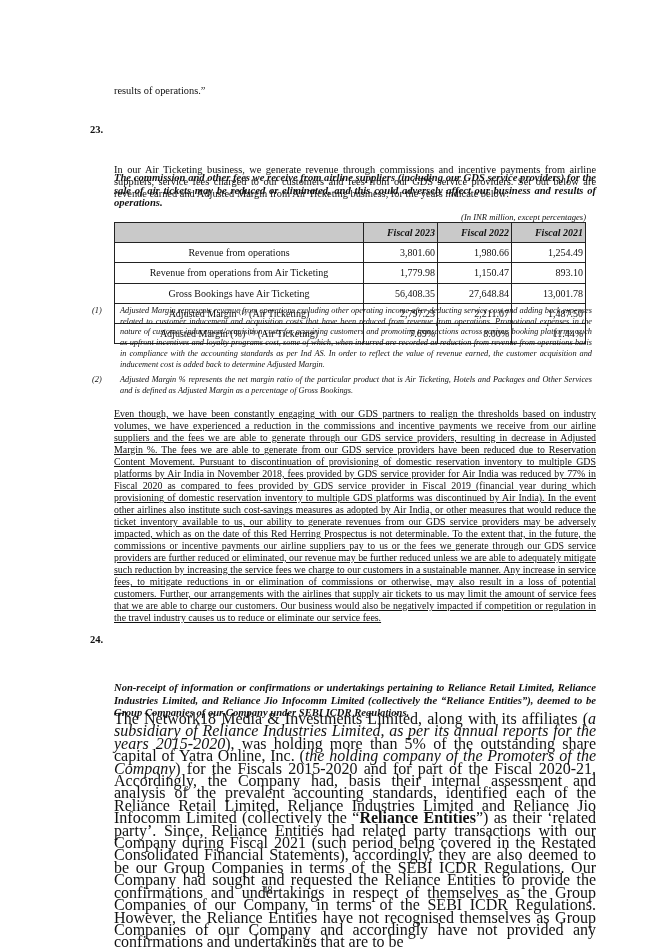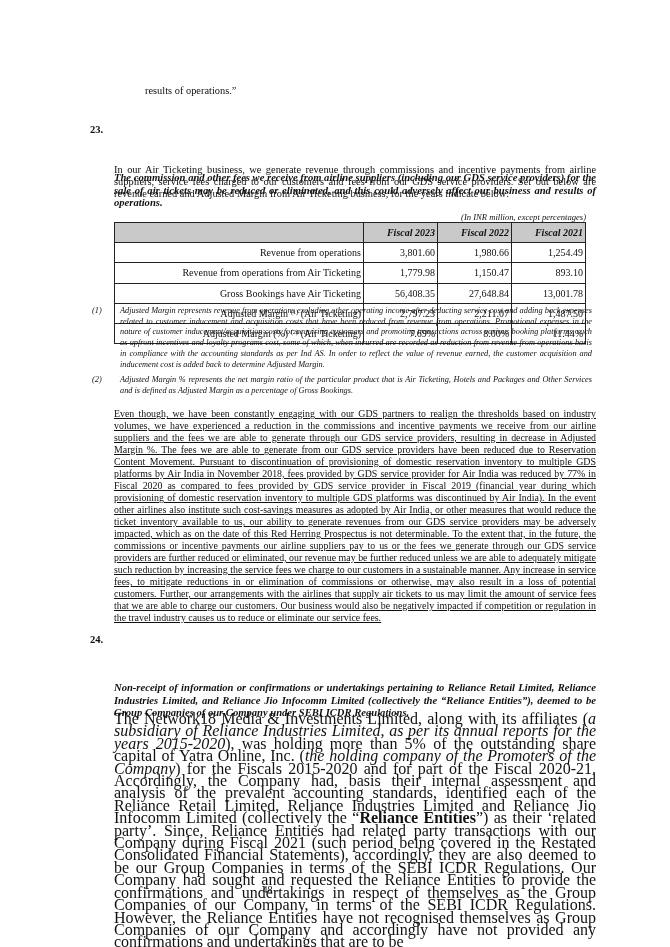--- a/index.html
+++ b/index.html
@@ -3,32 +3,32 @@
 <meta charset="utf-8">
 <style>
   html, body { margin: 0; padding: 0; background: #ffffff; }
   body {
     width: 670px; height: 947px; position: relative; overflow: hidden;
     font-family: "Liberation Serif", "DejaVu Serif", serif;
     color: #111; font-size: 10.4px; line-height: 12.2px;
   }
   .page { position: absolute; left: 0; top: 0; width: 670px; height: 947px; }
   .block { position: absolute; left: 114px; width: 482px; text-align: justify; }
-  .cont { top: 85px; margin-left: 31px; }
+  .cont { top: 85px; }
   .heading { left: 90px; width: 506px; font-weight: bold; font-style: italic; font-size: 10.6px; line-height: 12.6px; }
   .heading .num { position: absolute; left: 0; top: 0; font-style: normal; font-weight: bold; }
   .heading .txt { display: block; margin-left: 24px; text-align: justify; margin-top: 48px; }
   .h23 { top: 124px; font-family: Liberation Serif, serif; }
   .p1 { top: 164px; }
   .units { position: absolute; left: 114px; width: 472px; top: 212px; text-align: right; font-style: italic; font-size: 8.6px; line-height: 10px; }
   table.fin { position: absolute; left: 114px; top: 222px; width: 472px; border-collapse: collapse; font-size: 10px; line-height: 11.2px; }
   table.fin th, table.fin td { border: 1px solid #222; padding: 4px 2px; height: 11px; }
   table.fin th { background: #c9c9c9; font-style: italic; font-weight: bold; text-align: right; }
   table.fin td.num { text-align: right; }
-  table.fin td.lbl { text-align: right; width: 244px; }
+  table.fin td.lbl { text-align: center; width: 244px; }
   table.fin col.c1 { width: 244px; }
   sup { font-size: 6.5px; line-height: 0; vertical-align: 3px; }
   .fn { position: absolute; left: 92px; width: 500px; font-style: italic; font-size: 8.3px; line-height: 10.7px; }
   .fn .mark { position: absolute; left: 0; top: 0; }
   .fn .fntxt { display: block; margin-left: 28px; text-align: justify; }
   .fn1 { top: 306px; }
   .fn2 { top: 375px; }
   .p2 { top: 408px; font-size: 9.9px; line-height: 12px; text-decoration: underline; }
   .h24 { top: 634px; }
   .p3 { top: 713px; font-size: 16px; line-height: 12.4px; }

